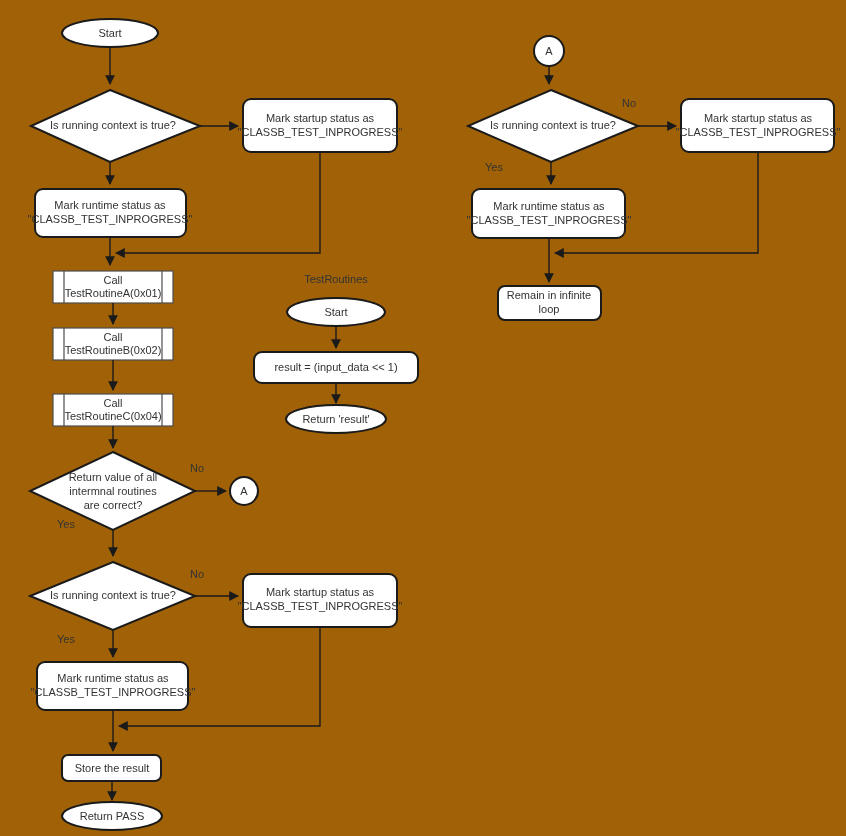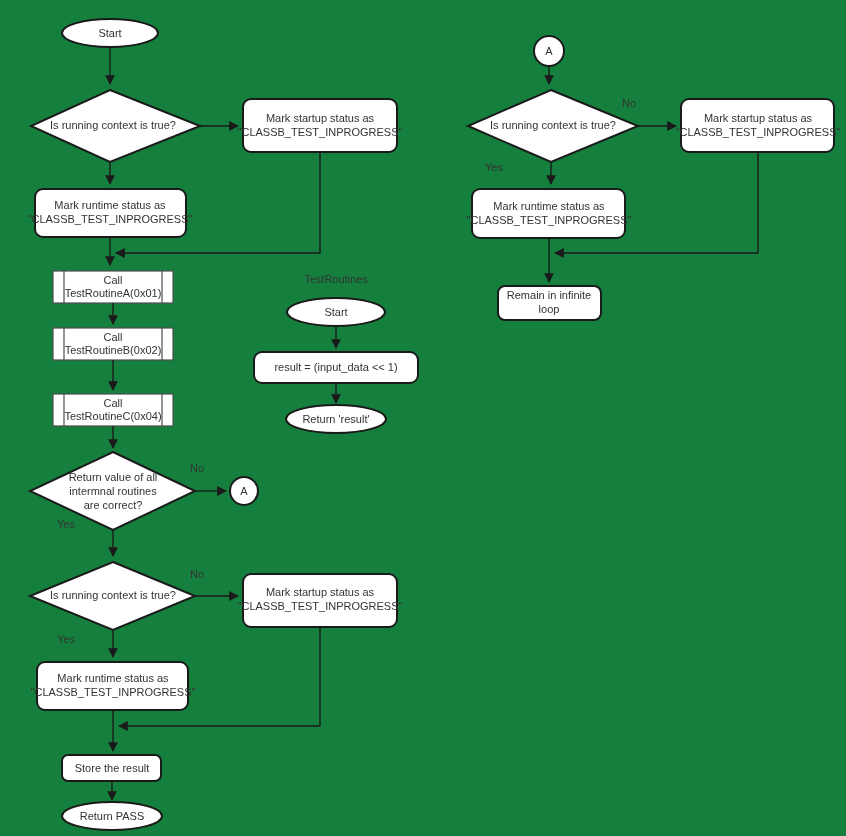--- a/index.html
+++ b/index.html
@@ -8,21 +8,21 @@
     padding: 0;
     background: #ffffff;
   }
   body {
     font-family: "Liberation Sans", sans-serif;
   }
   #canvas {
     position: relative;
     width: 846px;
     height: 836px;
-    background: #15803d;
+    background: #a16207;
     overflow: hidden;
   }
   #flow-svg {
     position: absolute;
     left: 0;
     top: 0;
     width: 846px;
     height: 836px;
   }
   .node-text {

